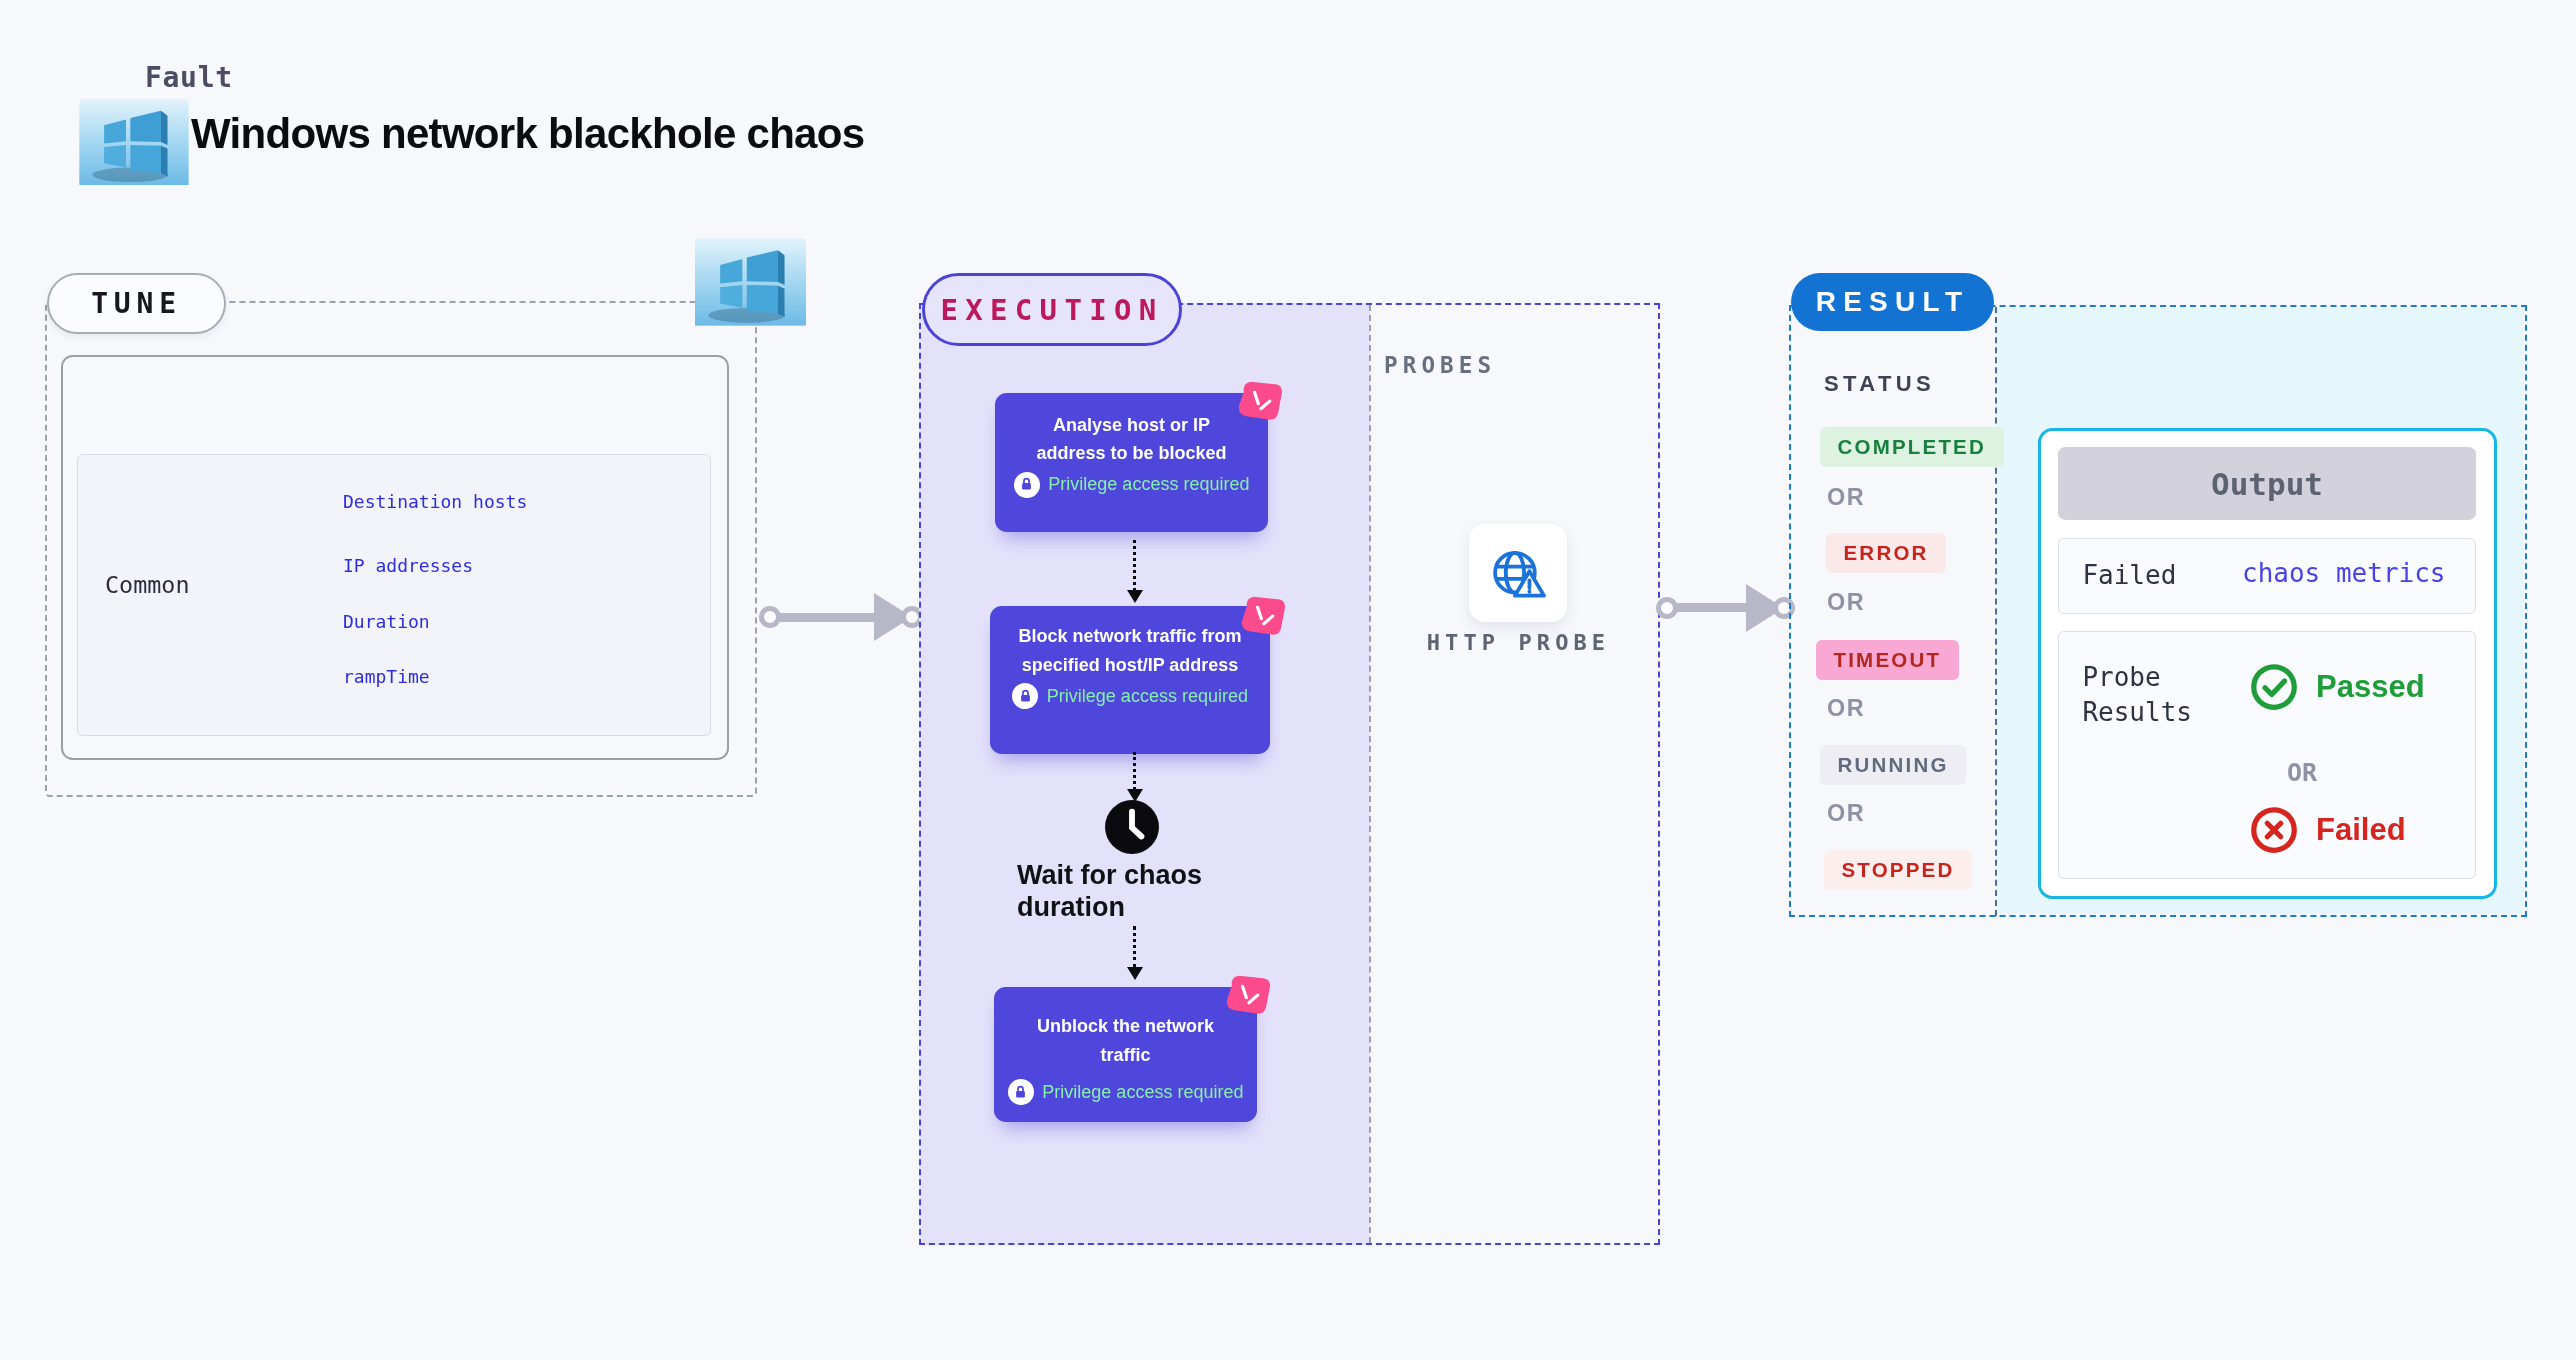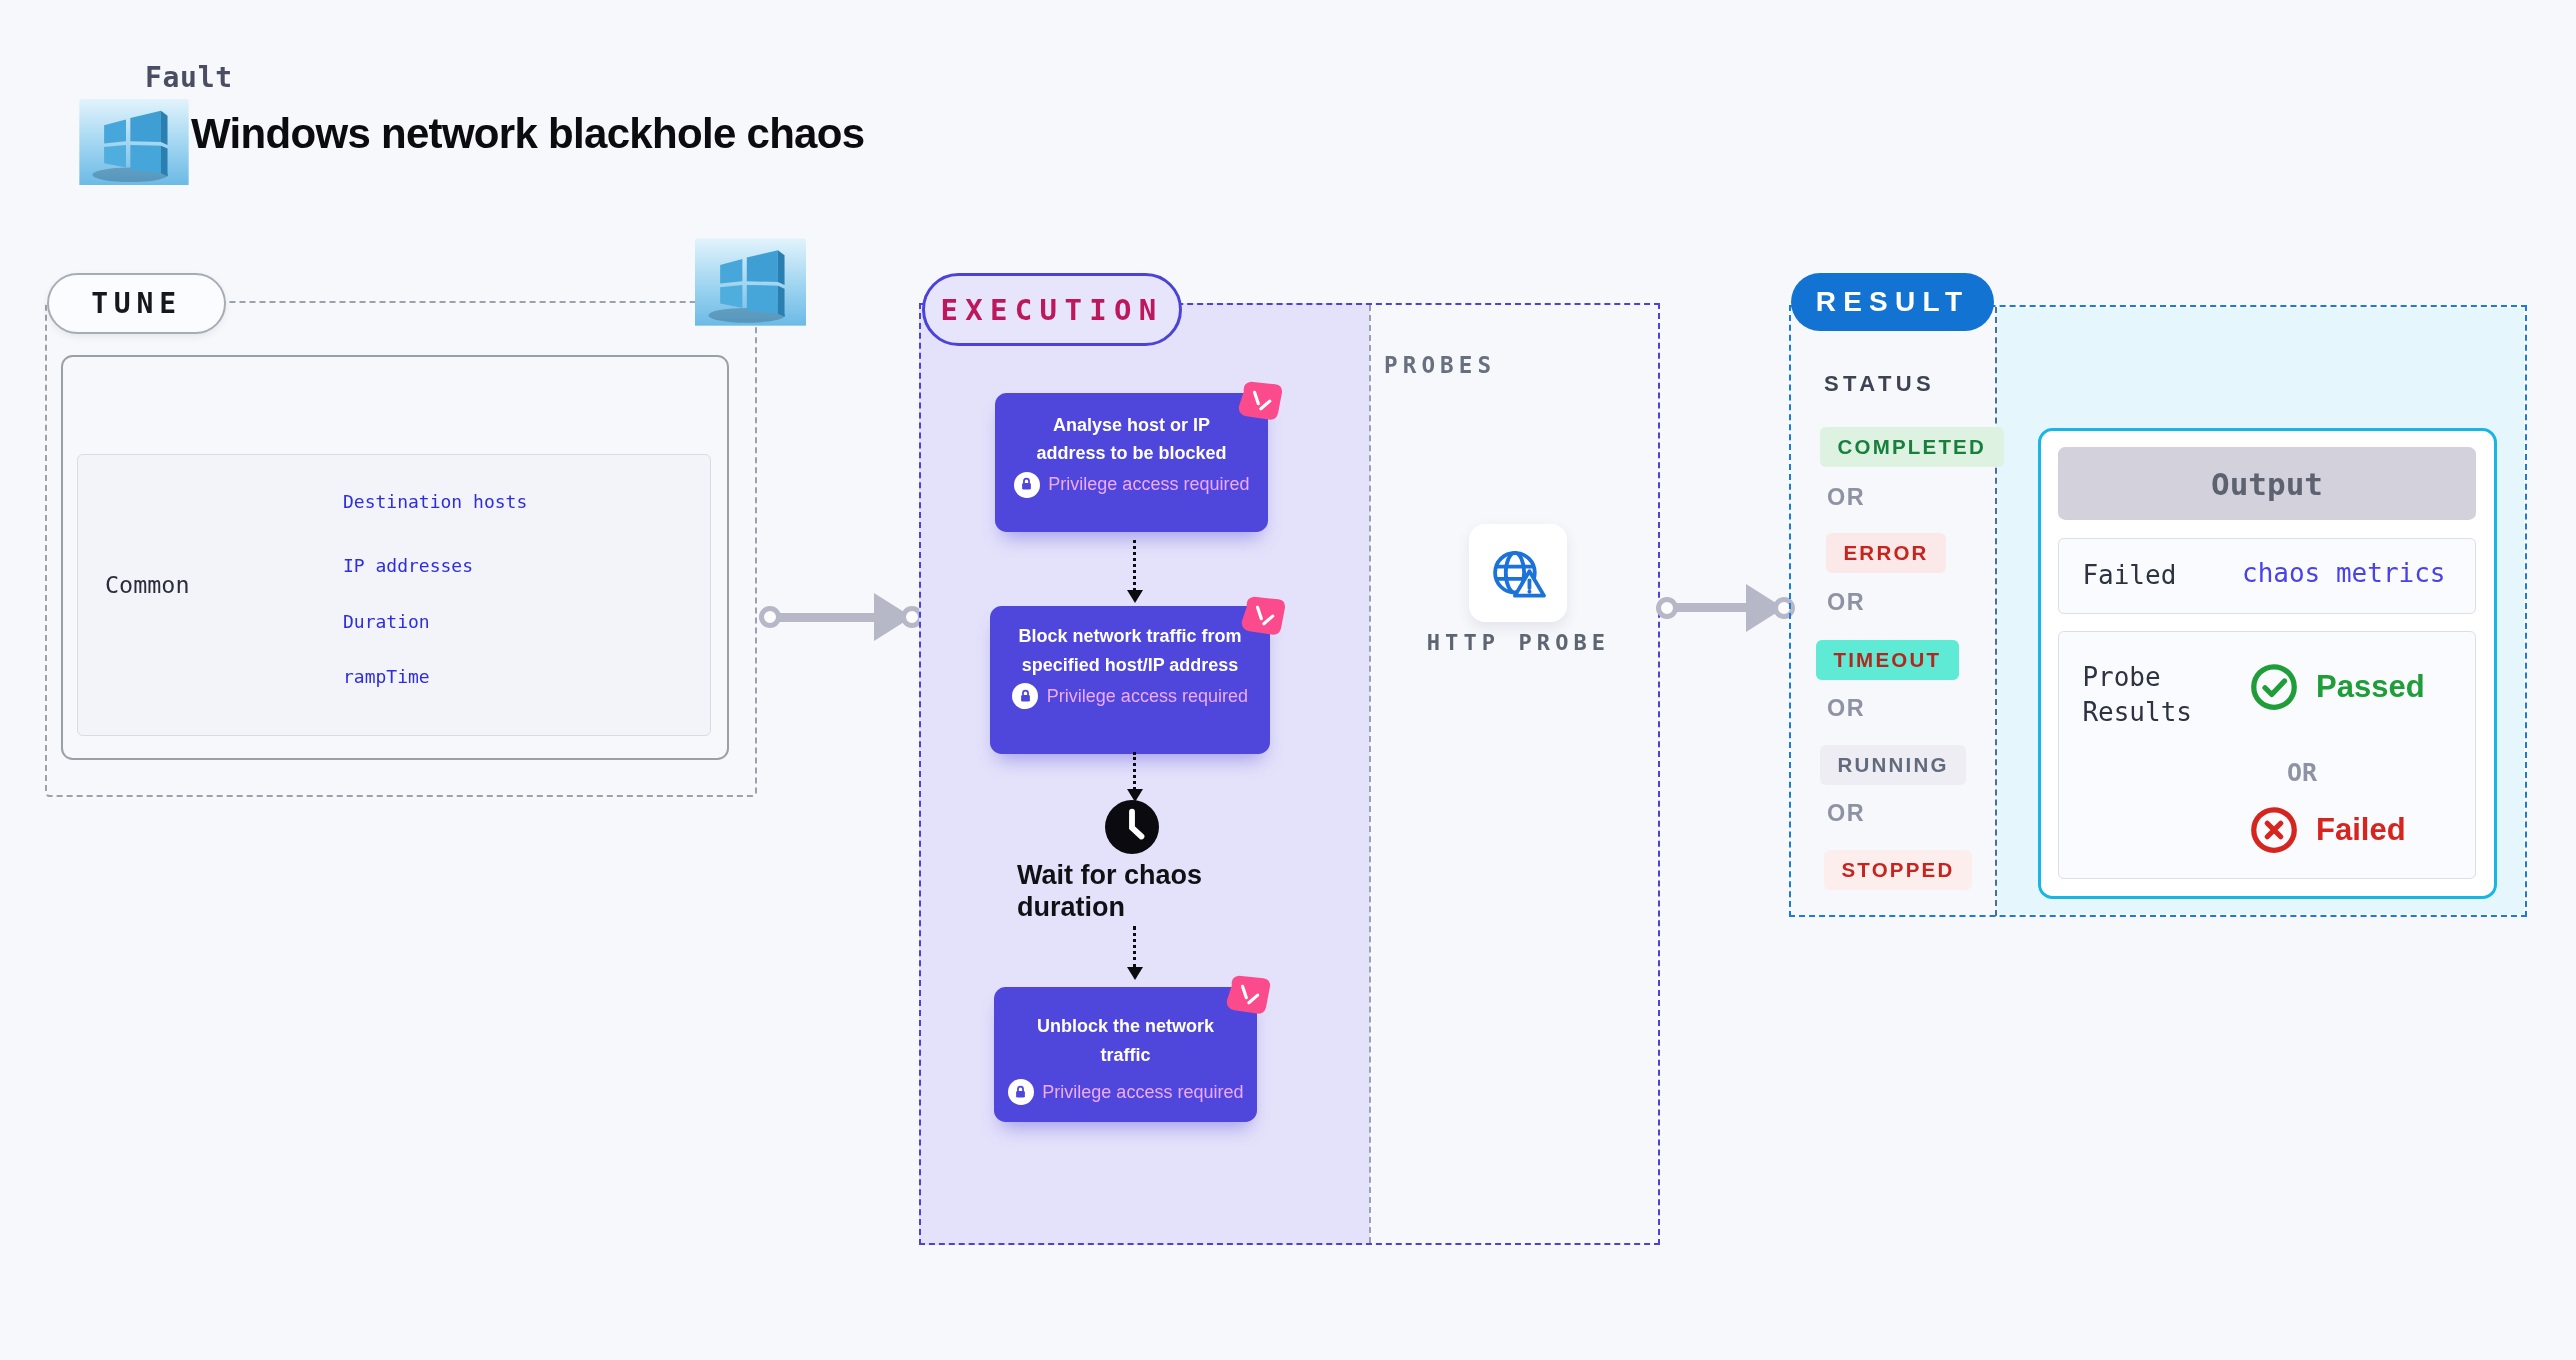--- a/index.html
+++ b/index.html
@@ -39,21 +39,21 @@
              border-radius:44px;display:flex;align-items:center;justify-content:center;
              font-size:29px;font-weight:bold;letter-spacing:7.3px;color:#be185d;box-sizing:border-box;}
   .probes-divider{left:1369px;top:305px;height:938px;width:0;border-left:2.2px dashed #9aa2ab;}
   .probes-label{left:1384px;top:352px;font-size:22.6px;font-weight:bold;letter-spacing:5.1px;color:#68707f;}
 
   .step{background:#4f46dc;border-radius:11.7px;color:#ffffff;text-align:center;
         box-shadow:0 11.7px 19px -7.3px rgba(79,70,220,.45);}
   .step-text{font-size:18px;font-weight:bold;line-height:28.5px;padding:17.5px 22px 4.4px 22px;}
   .priv{display:flex;align-items:center;justify-content:center;gap:8.8px;padding-bottom:7.3px;}
   .priv-badge{width:26px;height:26px;border-radius:50%;background:#ffffff;display:flex;align-items:center;justify-content:center;}
-  .priv-text{font-size:18px;color:#f0abfc;}
+  .priv-text{font-size:18px;color:#86efac;}
 
   .varrow{width:0;border-left:3.7px dotted #0c0c10;}
   .vhead{width:0;height:0;border-left:8px solid transparent;border-right:8px solid transparent;border-top:13px solid #0c0c10;}
 
   .wait-label{width:234px;text-align:left;font-size:27px;font-weight:bold;color:#101114;line-height:32px;}
 
   .probe-card{left:1469px;top:524px;width:98px;height:98px;background:#ffffff;border-radius:16px;
               box-shadow:0 5.8px 13px rgba(60,70,100,.10);display:flex;align-items:center;justify-content:center;}
   .probe-label{left:1409px;top:630px;width:219px;text-align:center;font-size:22px;font-weight:bold;
                letter-spacing:5.1px;color:#5d6572;}
@@ -62,21 +62,21 @@
   .result-pill{left:1791px;top:273px;width:203px;height:58px;background:#1273d3;border-radius:34px;
                display:flex;align-items:center;justify-content:center;color:#fff;
                font-size:28px;font-weight:bold;letter-spacing:7.3px;}
   .result-box{left:1789px;top:305px;width:738px;height:612px;border:2.9px dashed #1b7ae0;box-sizing:border-box;}
   .result-cyan{left:1996px;top:308px;width:528px;height:606px;background:#e6f6fd;}
   .result-divider{left:1995px;top:307px;height:609px;width:0;border-left:2.2px dashed #4f6d95;}
   .status-heading{left:1824px;top:371px;font-size:22px;font-weight:bold;letter-spacing:4.4px;color:#3d4352;}
   .badge{font-size:20.5px;font-weight:bold;letter-spacing:2.2px;border-radius:5.8px;padding:8px 17.5px;}
   .st-completed{background:#def2e2;color:#18803d;}
   .st-error{background:#fbe9e9;color:#c6251e;}
-  .st-timeout{background:#5eead4;color:#b3281e;}
+  .st-timeout{background:#f9a8d4;color:#b3281e;}
   .st-running{background:#ededf3;color:#626a7d;}
   .st-stopped{background:#fdeeee;color:#c6251e;}
   .or-label{font-size:23.4px;font-weight:bold;color:#8e93a4;letter-spacing:1.5px;}
 
   .output-box{left:2038px;top:428px;width:459px;height:471px;background:#ffffff;border:3.7px solid #17b6e6;
               border-radius:14.6px;box-sizing:border-box;}
   .output-header{left:2058px;top:447px;width:418px;height:73px;background:#d3d2dc;border-radius:7.3px;
                  display:flex;align-items:center;justify-content:center;font-size:31px;font-weight:bold;color:#5d6271;}
   .out-row{background:#fafbfe;border:1.5px solid #dcdee6;border-radius:5.8px;box-sizing:border-box;}
   .metrics-row{left:2058px;top:538px;width:418px;height:76px;}

